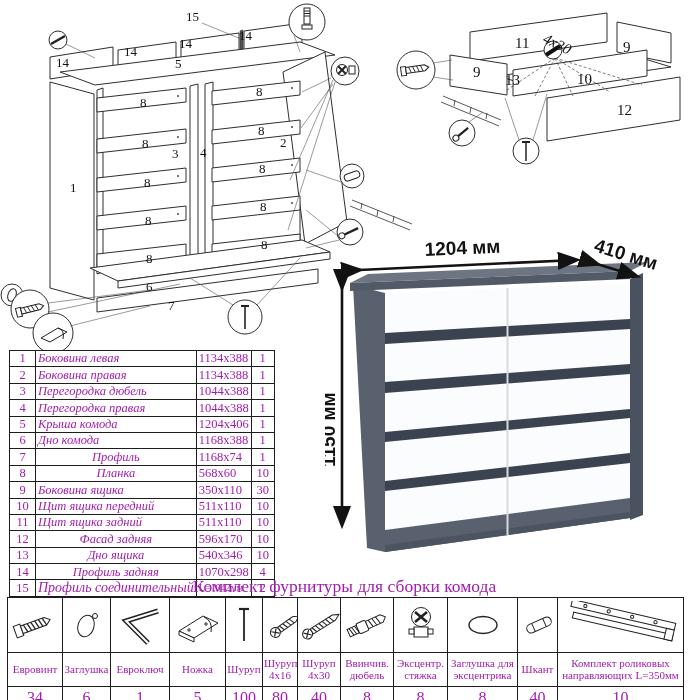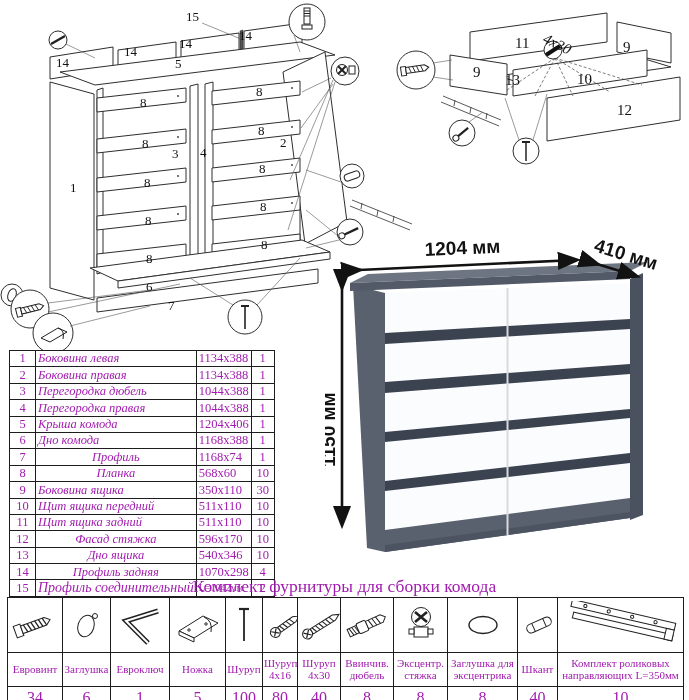--- a/index.html
+++ b/index.html
@@ -348,21 +348,21 @@
           <td class="qty">10</td>
         </tr>
         <tr>
           <td class="num">11</td>
           <td class="name">Щит ящика задний</td>
           <td class="size">511x110</td>
           <td class="qty">10</td>
         </tr>
         <tr class="center">
           <td class="num">12</td>
-          <td class="name">Фасад стяжка</td>
+          <td class="name">Фасад задняя</td>
           <td class="size">596x170</td>
           <td class="qty">10</td>
         </tr>
         <tr class="center">
           <td class="num">13</td>
           <td class="name">Дно ящика</td>
           <td class="size">540x346</td>
           <td class="qty">10</td>
         </tr>
         <tr class="center">

